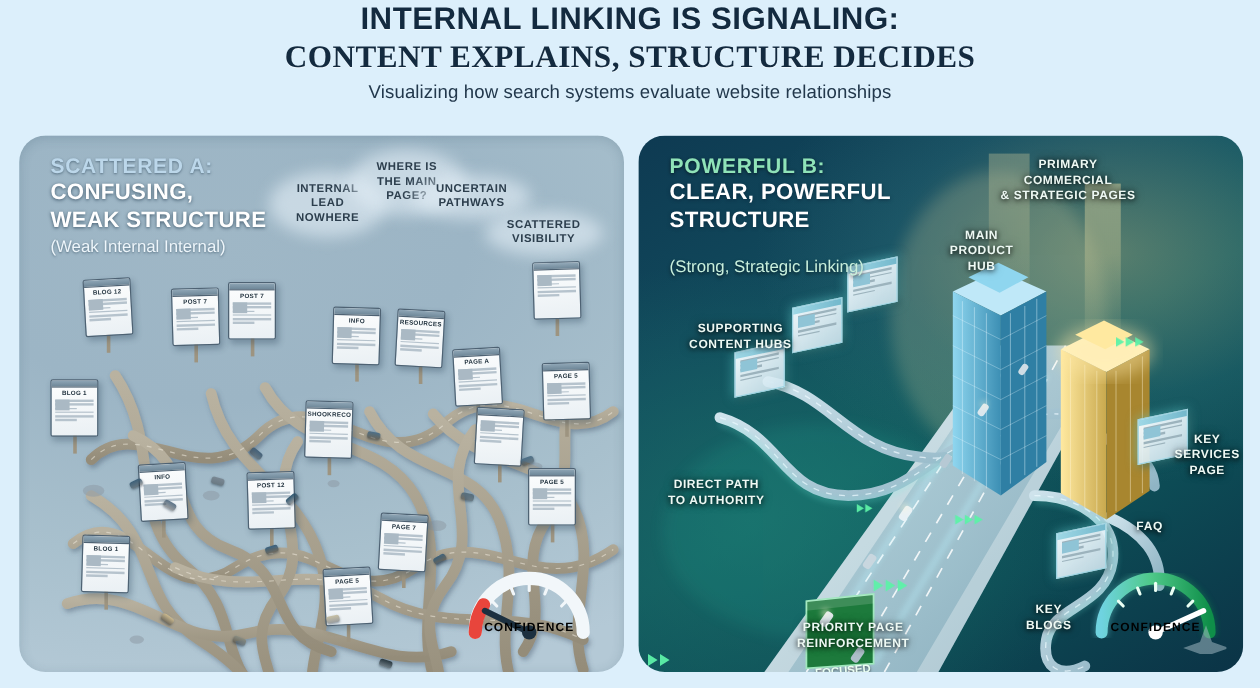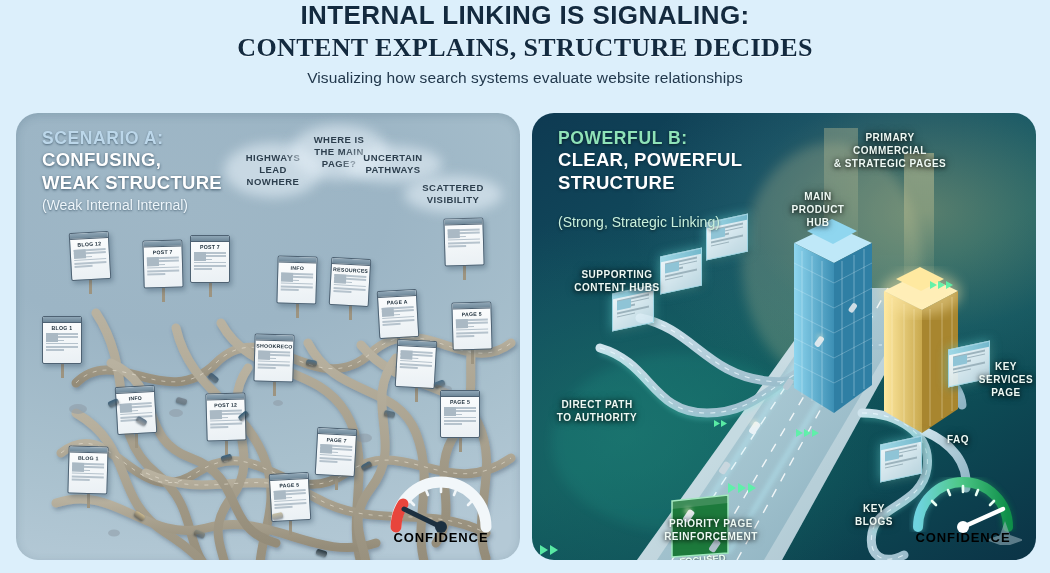--- a/index.html
+++ b/index.html
@@ -97,22 +97,22 @@
           border:1px solid rgba(150,210,225,.9);
           box-shadow:0 0 10px rgba(110,225,225,.55), 2px 3px 6px rgba(0,0,0,.35);
           transform:skewY(-12deg); }
   .bcard .bbar{ height:5px; background:linear-gradient(90deg,#9fd8e6,#74b8cc); }
   .bcard .bl{ height:1.7px; background:#9cb3bd; margin:2px 4px 0; }
   .bcard .bl.s{ width:45%; }
   .bcard .bth{ width:14px; height:9px; background:#8fc4d6; margin:3px 0 0 4px; float:left; }
 
   
   .gauge{ position:absolute; z-index:16; width:118px; height:80px; }
-  .glabel{ position:absolute; width:100%; text-align:center; bottom:0;
-           font-size:13px; font-weight:bold; letter-spacing:.9px; }
+  .glabel{ position:absolute; width:100%; text-align:center; bottom:16px;
+           font-size:10px; font-weight:bold; letter-spacing:.9px; }
 </style>
 </head>
 <body>
 
 <div id="header">
   <div id="title">
     <span>INTERNAL LINKING IS SIGNALING:</span>
     <span class="l2">CONTENT EXPLAINS, STRUCTURE DECIDES</span>
   </div>
   <div id="subtitle">Visualizing how search systems evaluate website relationships</div>
@@ -156,21 +156,21 @@
         <ellipse cx="160" cy="300" rx="7" ry="4"></ellipse>
       <ellipse cx="348" cy="325" rx="8" ry="4.5"></ellipse>
         <ellipse cx="196" cy="468" rx="7" ry="4"></ellipse>
       <ellipse cx="430" cy="276" rx="6" ry="3.5"></ellipse>
         <ellipse cx="98" cy="420" rx="6" ry="3.5"></ellipse>
       <ellipse cx="262" cy="290" rx="5" ry="3"></ellipse>
     </g>
   </svg>
 
   <div class="phead">
-    <div class="scen">SCENARIO A:</div>
+    <div class="scen">SCATTERED A:</div>
     <div class="ptitle">CONFUSING,</div>
     <div class="ptitle">WEAK STRUCTURE</div>
     <div class="psub">(Weak Internal Internal)</div>
   </div>
 
   <div id="a-cards">
       <div class="card" style="left: 54px; top: 119px; transform: rotate(-3.2deg);">
         <div class="bar"></div>
         <div class="ttl">BLOG 12</div>
         <div class="body">
@@ -403,21 +403,21 @@
           <i></i>
           <i class="s"></i>
           <i></i>
           <i></i>
           <i class="s"></i>
         </div>
       </div>
       <div class="stem" style="left: 447px; top: 151px; height: 16px;"></div>
     </div>
   <div id="a-callouts">
-      <div class="callout" style="left: 218px; top: 39px; width: 78px; white-space: pre-line;">HIGHWAYS
+      <div class="callout" style="left: 218px; top: 39px; width: 78px; white-space: pre-line;">INTERNAL
 LEAD
 NOWHERE</div>
       <div class="callout" style="left: 284px; top: 21px; width: 78px; white-space: pre-line;">WHERE IS
 THE MAIN
 PAGE?</div>
       <div class="callout" style="left: 338px; top: 39px; width: 78px; white-space: pre-line;">UNCERTAIN
 PATHWAYS</div>
       <div class="callout" style="left: 398px; top: 69px; width: 78px; white-space: pre-line;">SCATTERED
 VISIBILITY</div>
     </div>

